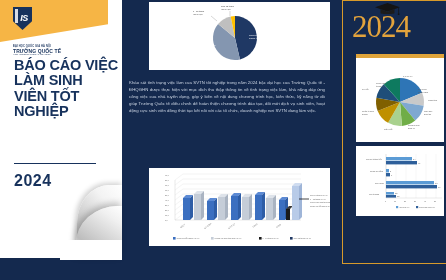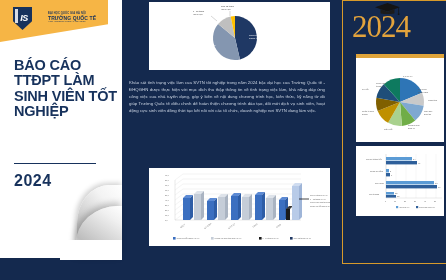--- a/index.html
+++ b/index.html
@@ -17,21 +17,21 @@
     background:#ffffff;overflow:hidden;z-index:5;
   }
   .logo-banner{
     position:absolute;left:0;top:0;width:108px;height:42px;
     background:#f5b councils;
   }
   .logo-banner{
     background:#f6b545;
     clip-path:polygon(0 0,100% 0,100% 58%,0 100%);
   }
-  .logo-row{position:absolute;left:13px;top:7px;display:flex;align-items:center;gap:16px;}
+  .logo-row{position:absolute;left:13px;top:7px;display:flex;gap:16px;flex-direction:column;}
   .shield{
     width:19px;height:23px;background:#17325c;
     clip-path:polygon(0 0,100% 0,100% 62%,50% 100%,0 62%);
     position:relative;display:flex;align-items:center;justify-content:center;
   }
   .shield .bar{position:absolute;left:2px;top:2px;width:3px;height:14px;background:#d8dde6;}
   .shield .is{
     color:#ffffff;font-weight:bold;font-size:9px;font-style:italic;
     letter-spacing:-0.5px;line-height:1;margin-left:3px;
   }
@@ -116,21 +116,21 @@
         <span class="bar"></span>
         <span class="is">IS</span>
       </div>
       <div class="logo-text">
         <div class="logo-l1">ĐẠI HỌC QUỐC GIA HÀ NỘI</div>
         <div class="logo-l2">TRƯỜNG QUỐC TẾ</div>
         <div class="logo-l3">VNU-INTERNATIONAL SCHOOL</div>
       </div>
     </div>
 
-    <div class="cover-title">BÁO CÁO TTĐPT LÀM SINH VIÊN TỐT NGHIỆP</div>
+    <div class="cover-title">BÁO CÁO VIỆC LÀM SINH VIÊN TỐT NGHIỆP</div>
     <div class="title-rule"></div>
     <div class="cover-year">2024</div>
 
     <div class="curl"></div>
   </div>
   <div style="position:absolute;left:76px;top:206px;width:46px;height:54px;z-index:6;
               background:linear-gradient(215deg,#ffffff 0%,#f0f0f0 22%,#cfcfcf 55%,#bdbdbd 72%,#ededed 100%);
               border-top-left-radius:90% 70%;box-shadow:-2px -3px 6px rgba(0,0,0,.22);"></div>
   <div style="position:absolute;left:60px;top:240px;width:62px;height:20px;z-index:7;background:#ffffff;"></div>
 

